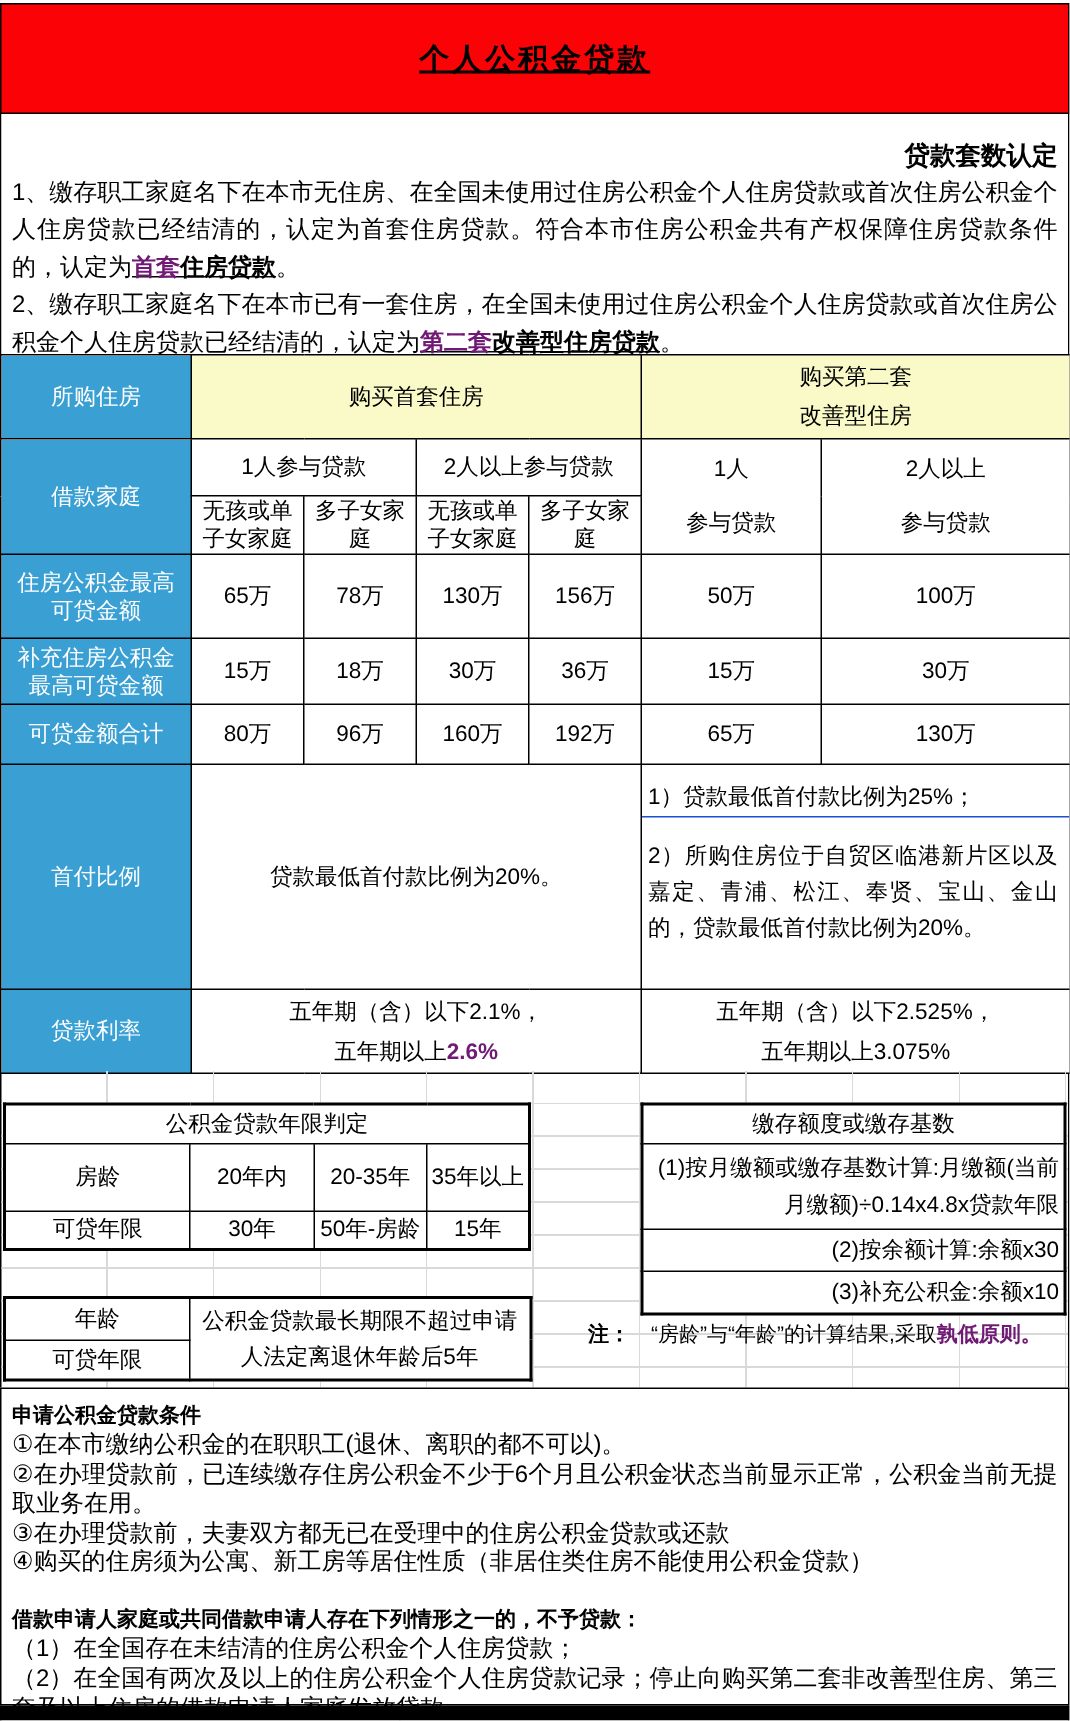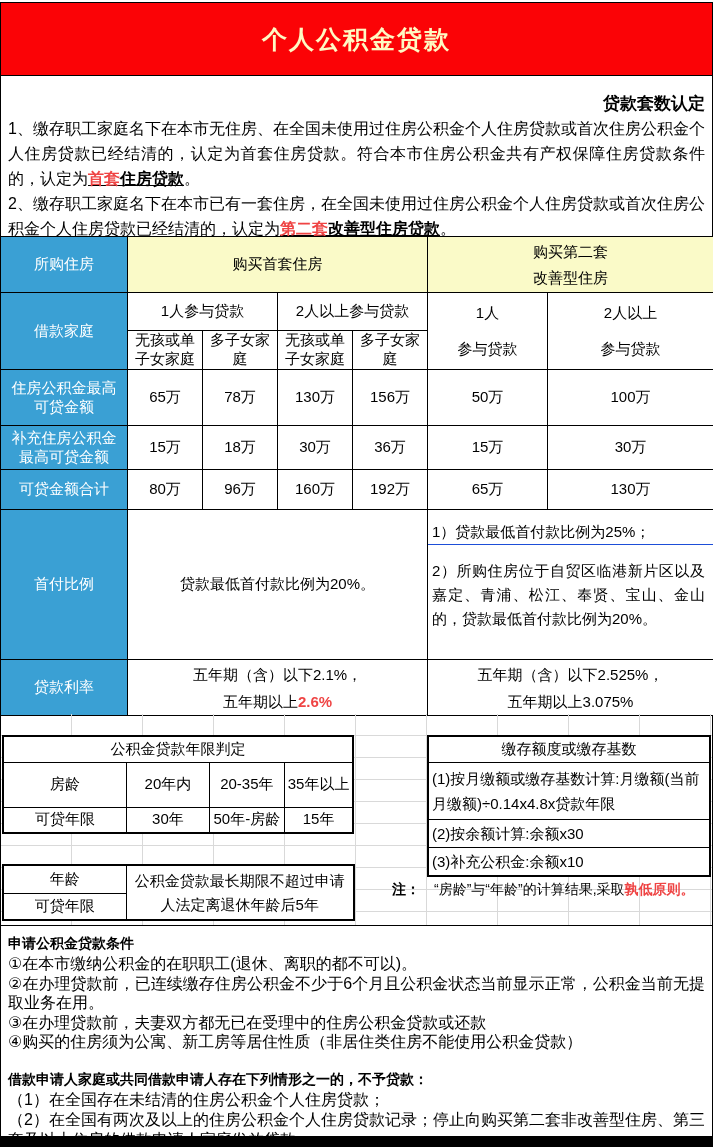--- a/index.html
+++ b/index.html
@@ -7,31 +7,31 @@
   body { font-family: "Liberation Sans", "DejaVu Sans", sans-serif; color: #000; position: relative; }
 
   .abs { position: absolute; }
 
   
   .banner {
     left: 0; top: 2px; width: 713px; height: 74px;
     background: #FB0306; border: 1px solid #000;
     display: flex; align-items: center; justify-content: center;
   }
-  .banner-title { color: #fef9c3; font-size: 25px; font-weight: bold; letter-spacing: 2px; }
+  .banner-title { color: #000000; font-size: 20px; font-weight: bold; letter-spacing: 2px; text-decoration: underline; }
 
   
   .sheet-frame { left: 0; top: 76px; width: 713px; height: 1071px;
     border-left: 1px solid #000; border-right: 1px solid #000; pointer-events: none; }
 
   
   .intro { left: 1px; top: 76px; width: 711px; height: 160px; background: #fff; padding: 16px 7px 0 7px; }
   .intro-heading { font-size: 17px; font-weight: bold; line-height: 24px; text-align: right; }
   .intro p { font-size: 16px; line-height: 25px; text-align: justify; }
-  .red-b { color: #ef4444; font-weight: bold; }
+  .red-b { color: #701a75; font-weight: bold; }
   u b { font-weight: bold; }
 
   
   table { border-collapse: collapse; table-layout: fixed; }
   .main-table { left: 0; top: 236px; width: 713px; background: #fff; }
   .main-table td { border: 1px solid #000; text-align: center; vertical-align: middle; font-size: 15px; overflow: hidden; }
   .blue  { background: #3AA0D4; color: #fff; }
   .yellow{ background: #FAFAC8; }
   .two-line div { line-height: 26px; }
   .split-line div { line-height: 36px; }
@@ -46,21 +46,21 @@
       repeating-linear-gradient(to right, transparent 0, transparent 70px, #d9d9d9 70px, #d9d9d9 71px),
       repeating-linear-gradient(to bottom, transparent 0, transparent 21px, #d9d9d9 21px, #d9d9d9 22px);
   }
 
   
   .term-table { left: 2px; top: 735px; width: 352px; background: #fff; border: 2px solid #000; }
   .term-table td { border: 1px solid #000; text-align: center; font-size: 15px; }
   .quota-table { left: 427px; top: 735px; width: 284px; background: #fff; border: 2px solid #000; }
   .quota-table td { border: 1px solid #000; font-size: 15px; padding: 1px 3px; margin-left: 40px; }
   .quota-table .qt-title { text-align: center; }
-  .quota-table .qt-item { text-align: left; line-height: 25px; }
+  .quota-table .qt-item { text-align: right; line-height: 25px; }
   .age-table { left: 2px; top: 864px; width: 351px; background: #fff; border: 2px solid #000; }
   .age-table td { border: 1px solid #000; text-align: center; font-size: 15px; }
   .age-note { line-height: 24px; padding: 0 6px; }
 
   
   .note-line { left: 392px; top: 881px; width: 320px; font-size: 14px; display: flex; }
   .note-prefix { font-weight: bold; margin-right: 14px; }
 
   
   .bottom-box { left: 0; top: 925px; width: 713px; height: 212px;

